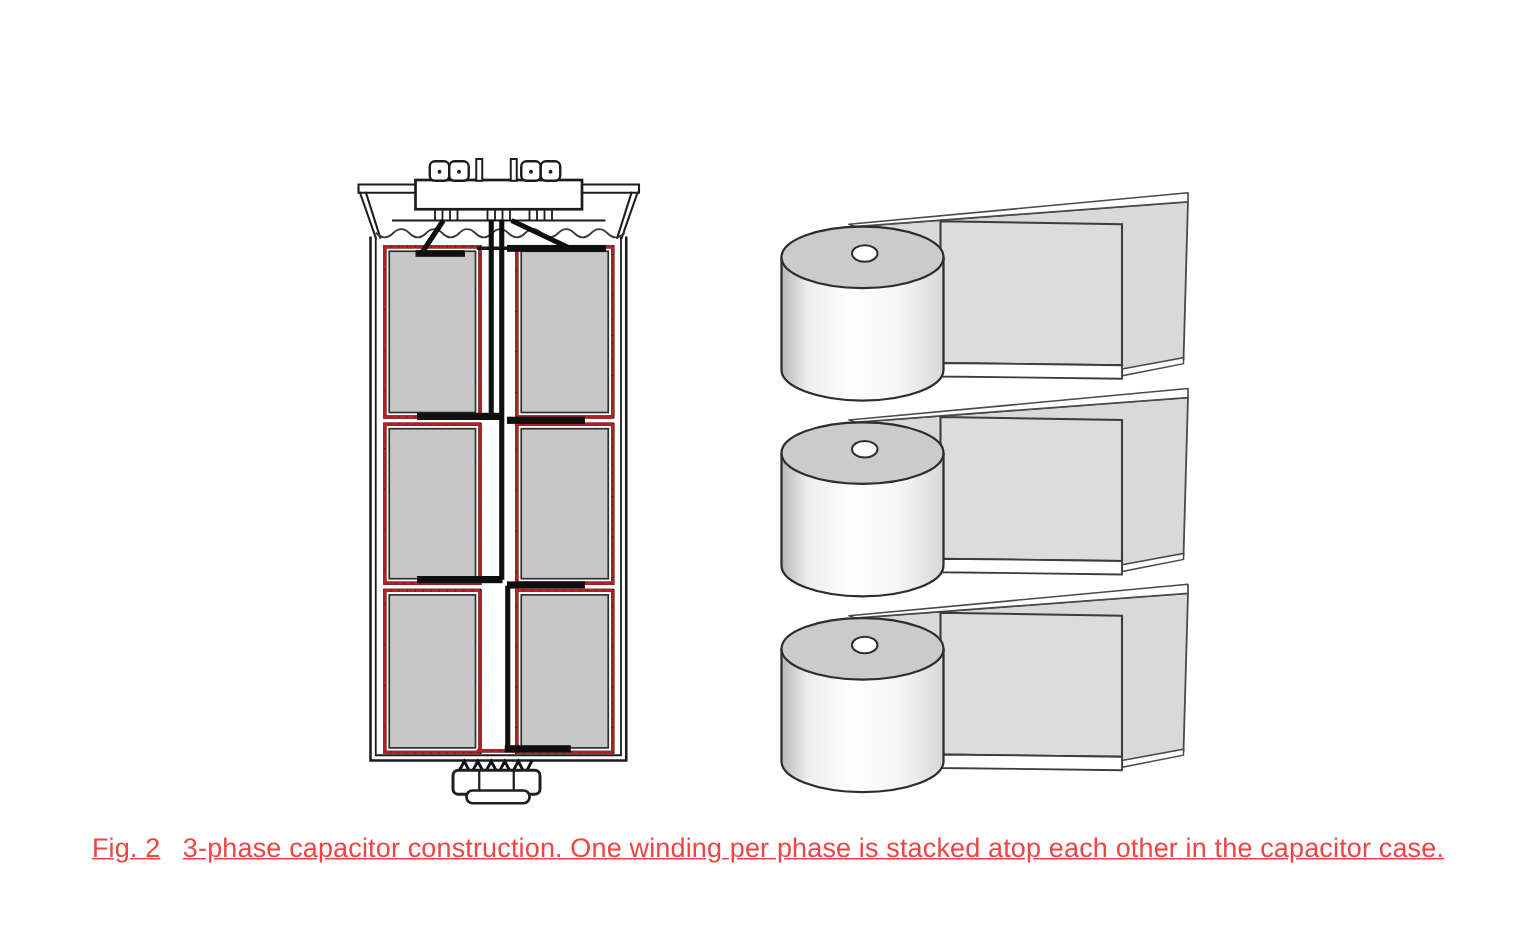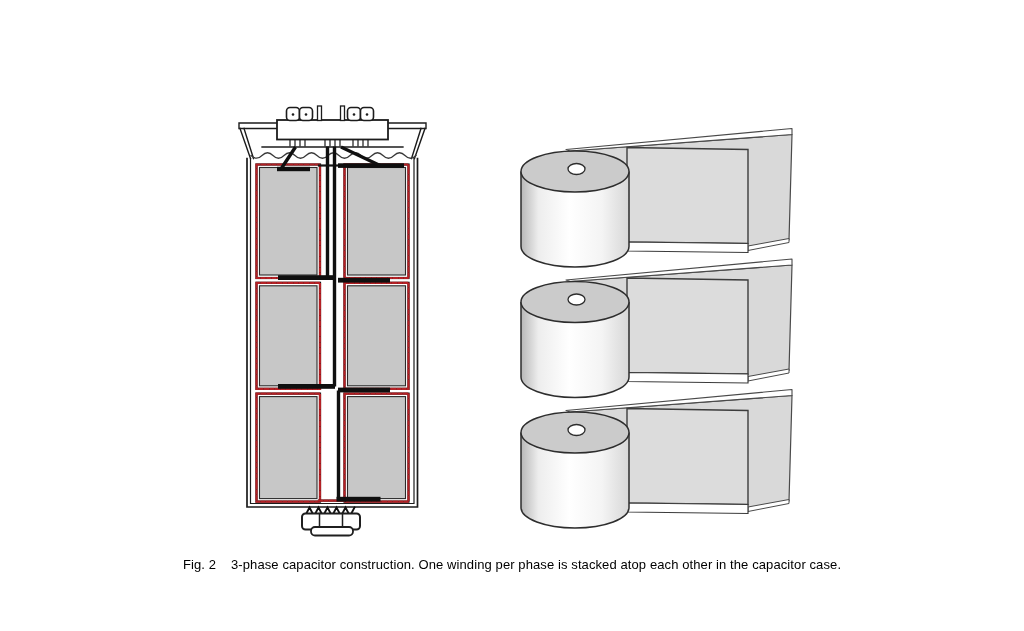--- a/index.html
+++ b/index.html
@@ -1,20 +1,20 @@
 <!DOCTYPE html>
 <html><head>
 <meta charset="utf-8">
 <style>
   html,body{margin:0;padding:0;background:#ffffff;}
   .screen{position:relative;width:1024px;height:631px;background:#ffffff;overflow:hidden;
           font-family:"Liberation Sans",sans-serif;}
   .figure-svg{position:absolute;left:0;top:0;}
   .caption{position:absolute;left:0;right:0;top:553px;text-align:center;
-           font-size:13px;line-height:24px;color:#000000;letter-spacing:0.1px;}
+           font-size:18px;line-height:24px;color:#ef4444;letter-spacing:0.1px;text-decoration:underline;}
   .caption .fig-label{margin-right:15px;}
 </style>
 </head>
 <body>
 
 <div class="screen">
 
   <svg class="figure-svg" width="1024" height="545" viewBox="0 0 1024 545">
     <defs>
       <linearGradient id="rollBody" x1="0" y1="0" x2="1" y2="0">

